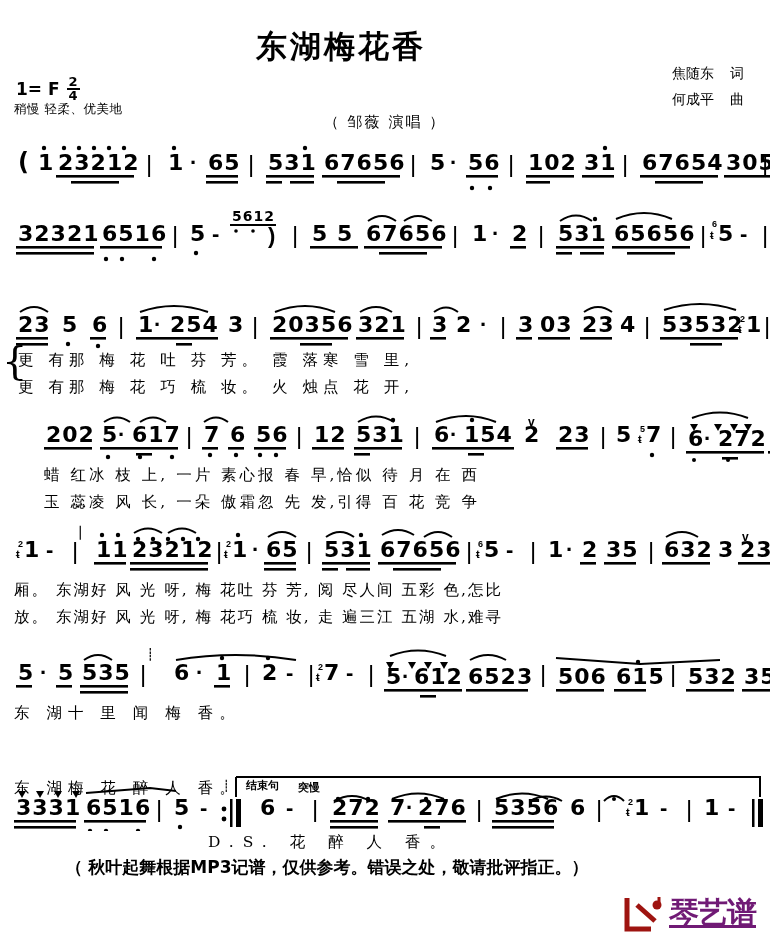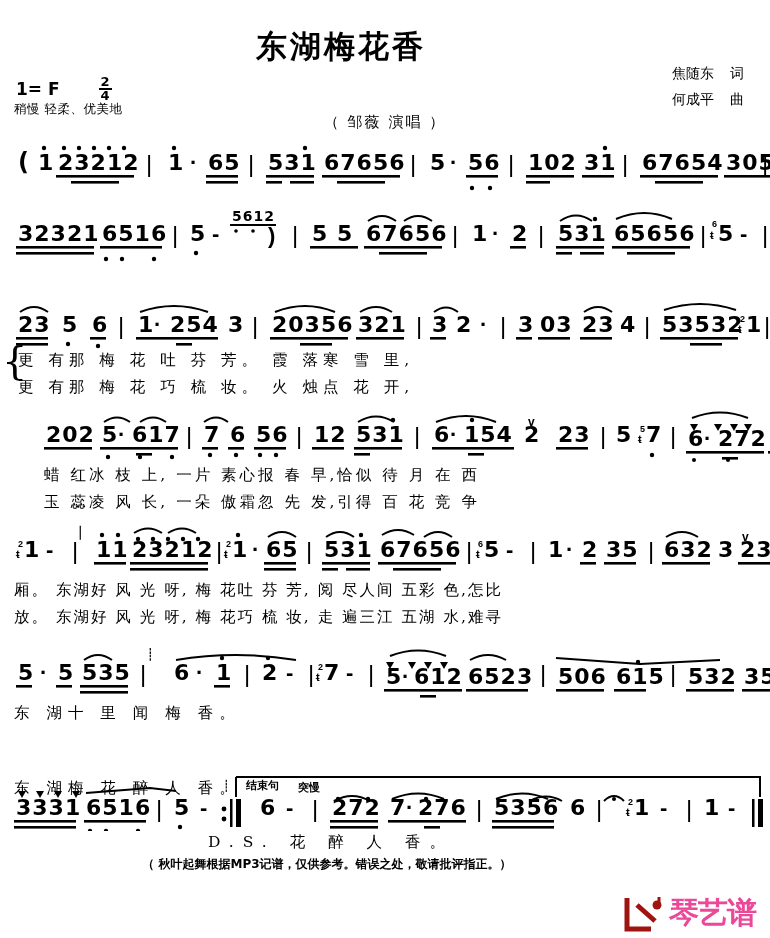--- a/index.html
+++ b/index.html
@@ -15,21 +15,21 @@
     position:absolute;top:26px;left:0;width:682px;text-align:center;
     font-family:"DejaVu Sans",sans-serif;
     font-size:31px;font-weight:bold;letter-spacing:3px;
   }
   .subtitle{
     position:absolute;top:72px;left:0;width:770px;text-align:center;
     font-family:"DejaVu Sans",sans-serif;
     font-size:15px;letter-spacing:2px;margin-top:41px;
   }
   .keysig{position:absolute;left:16px;top:76px;font-size:17px;font-weight:bold;
-          font-family:"DejaVu Sans",sans-serif;display:flex;align-items:center;gap:32px;}
+          font-family:"DejaVu Sans",sans-serif;display:flex;align-items:center;}
   .keysig .meter{display:inline-flex;flex-direction:column;align-items:center;
           line-height:0.92;margin-left:7px;font-size:13px;}
   .keysig .meter .num{border-bottom:2px solid #000;padding:0 2px;}
   .tempo{position:absolute;left:14px;top:101px;font-size:12.5px;font-weight:normal;
          font-family:"DejaVu Sans",sans-serif;letter-spacing:0.5px;}
   .credits{position:absolute;right:26px;top:60px;text-align:left;
            font-family:"DejaVu Serif",serif;font-size:14px;line-height:26px;}
   .credits .role{margin-left:16px;}
 
   
@@ -37,21 +37,21 @@
   .lyric{
     font-family:"DejaVu Serif",serif;
     font-size:15.5px;white-space:pre;line-height:1;
   }
   .anno{font-family:"DejaVu Sans",sans-serif;font-size:11px;font-weight:bold;}
   .brace{font-family:"DejaVu Serif",serif;font-size:40px;line-height:0.8;}
 
   
   .note-credit{
     position:absolute;top:856px;left:0;width:654px;text-align:center;
-    font-family:"DejaVu Sans",sans-serif;font-size:12px;font-weight:bold;
+    font-family:"DejaVu Sans",sans-serif;font-size:17px;font-weight:bold;
   }
   .site{
     position:absolute;top:880px;left:0;width:770px;text-align:center;
     font-family:"DejaVu Serif",serif;font-size:17px;letter-spacing:0.5px;
   }
   .logo{
     position:absolute;right:14px;top:893px;display:flex;align-items:center;
   }
   .logo-text{
     font-family:"DejaVu Sans",sans-serif;font-size:30px;font-weight:bold;
@@ -581,16 +581,16 @@
 
   <div class="note-credit">（ 秋叶起舞根据MP3记谱，仅供参考。错误之处，敬请批评指正。）</div>
 
   <div class="logo">
     <svg width="46" height="38">
       <path d="M6 3 L6 34 L30 34" stroke="#9e1410" stroke-width="5" fill="none"></path>
       <path d="M16 10 L34 26" stroke="#9e1410" stroke-width="5" fill="none"></path>
       <circle cx="36" cy="10" r="4.5" fill="#9e1410"></circle>
       <path d="M38 10 L38 2" stroke="#9e1410" stroke-width="3" fill="none"></path>
     </svg>
-    <span class="logo-text" style="color: #ec4899;">琴艺谱</span>
+    <span class="logo-text" style="color: #701a75; text-decoration: underline;">琴艺谱</span>
   </div>
 
 </div>
 
 </body></html>

